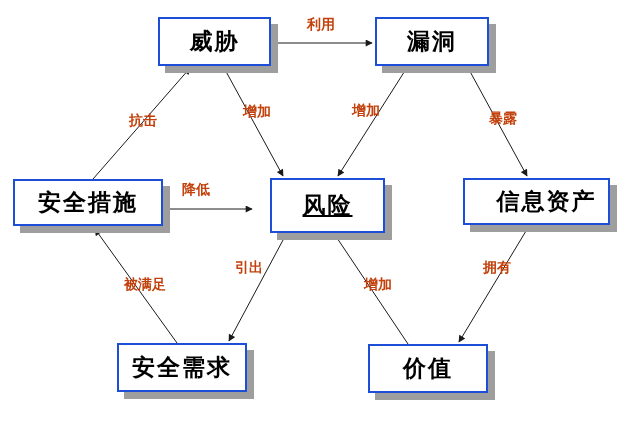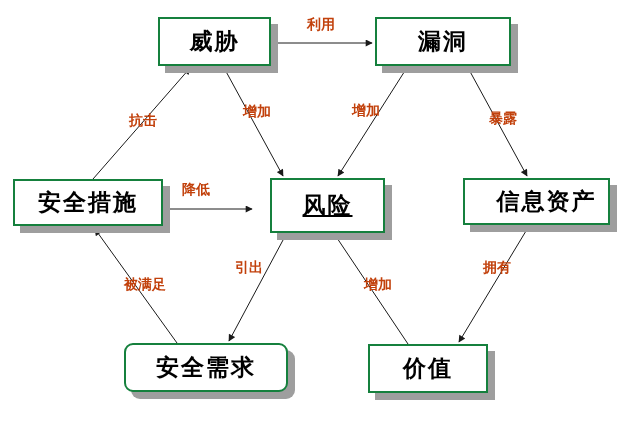--- a/index.html
+++ b/index.html
@@ -18,21 +18,21 @@
   #edges {
     position: absolute;
     left: 0;
     top: 0;
     z-index: 1;
   }
   .node {
     position: absolute;
     z-index: 2;
     background: #ffffff;
-    border: 2px solid #15803d;
+    border: 2px solid #1d4ed8;
     box-shadow: 7px 7px 0 #9e9e9e;
     display: flex;
     align-items: center;
     justify-content: center;
     font-size: 23px;
     font-weight: bold;
     color: #000000;
     letter-spacing: 2px;
     box-sizing: border-box;
   }
@@ -40,25 +40,25 @@
     position: absolute;
     z-index: 3;
     transform: translate(-50%, -50%);
     font-size: 14px;
     font-weight: 600;
     color: #c2410c;
     white-space: nowrap;
   }
   
   #node-threat                { left:158px; top:17px;  width:113px; height:49px; }
-  #node-vulnerability         { left:375px; top:17px;  width:136px; height:49px; }
+  #node-vulnerability         { left:375px; top:17px;  width:114px; height:49px; }
   #node-security-measures     { left:13px;  top:179px; width:150px; height:47px; }
   #node-risk                  { left:270px; top:178px; width:115px; height:55px;text-decoration:underline; }
   #node-info-assets           { left:463px; top:178px; width:147px; height:47px;padding-left:20px; }
-  #node-security-requirements { left:124px; top:343px; width:164px; height:49px;border-radius:9px; }
+  #node-security-requirements { left:117px; top:343px; width:130px; height:49px; }
   #node-value                 { left:368px; top:344px; width:120px; height:49px; }
   
   #label-exploit   { left:321px; top:25px;  }
   #label-resist    { left:143px; top:112px;margin-top:9px; }
   #label-threat-inc{ left:257px; top:112px; }
   #label-vuln-inc  { left:366px; top:111px; }
   #label-expose    { left:503px; top:119px; }
   #label-reduce    { left:196px; top:190px; }
   #label-satisfied { left:145px; top:285px; }
   #label-derive    { left:249px; top:268px; }

